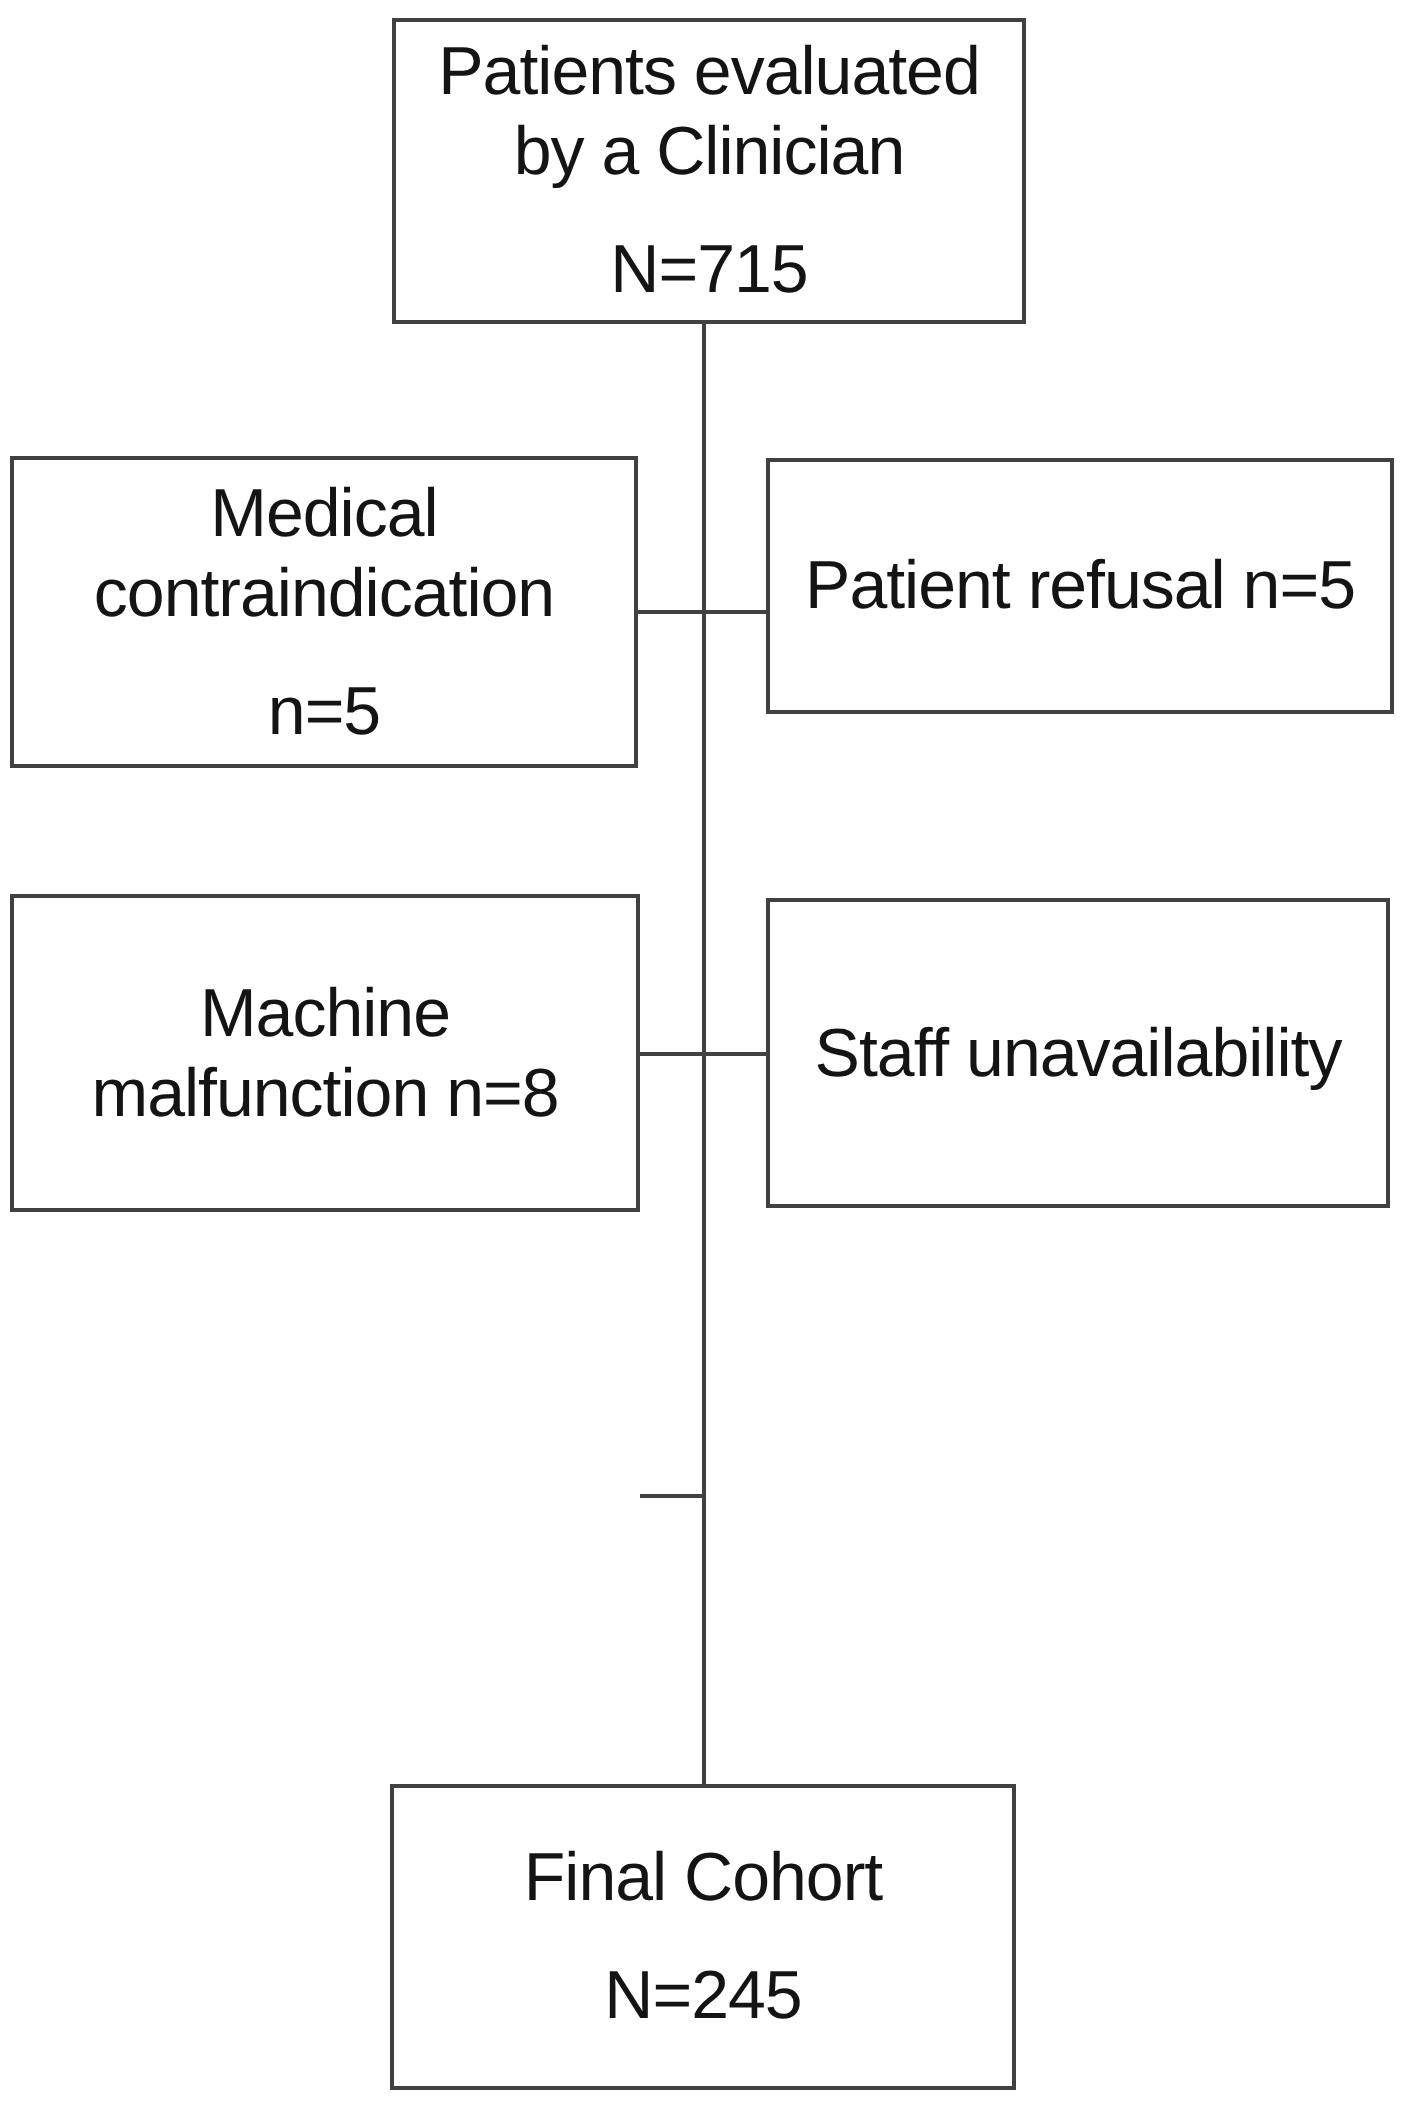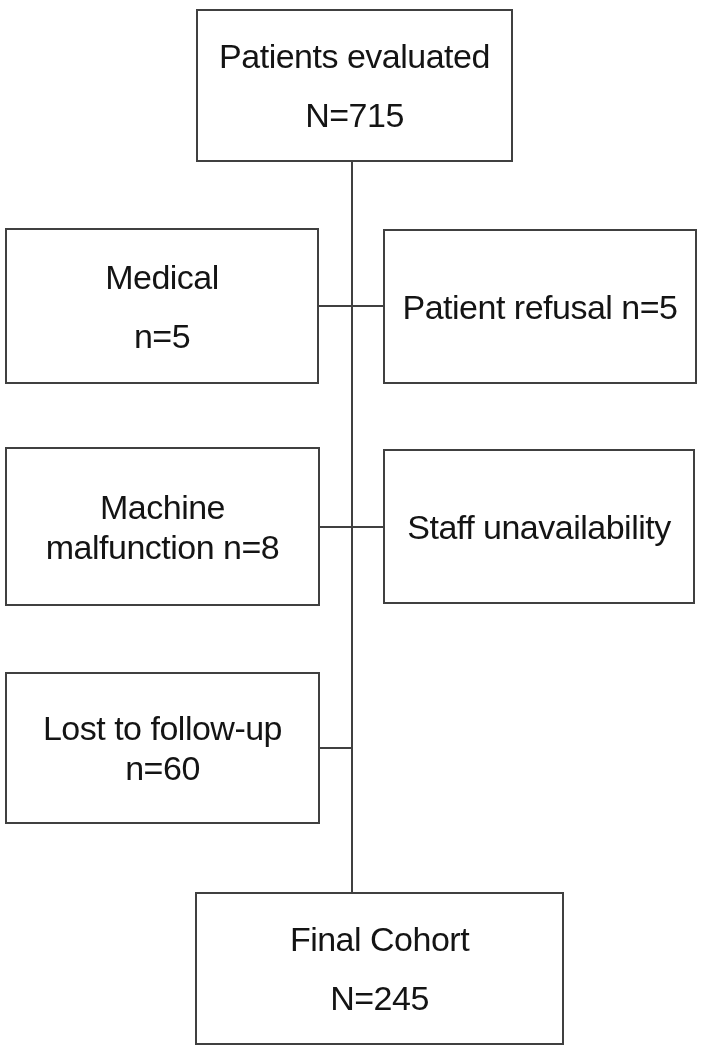--- a/index.html
+++ b/index.html
@@ -24,67 +24,65 @@
     color: #141414;
     font-size: 34px; line-height: 40px;
     letter-spacing: -0.5px;
     white-space: nowrap;
   }
   .count-gap { margin-top: 19px; }
   .connector { position: absolute; background: #404040; }
 
   #box-top    { left: 196px; top: 9px;   width: 317px; height: 153px; }
   #box-r1l    { left: 5px;   top: 228px; width: 314px; height: 156px; }
-  #box-r1r    { left: 383px; top: 229px; width: 314px; height: 155px; }
+  #box-r1r    { left: 383px; top: 229px; width: 314px; height: 128px; }
   #box-r2l    { left: 5px;   top: 447px; width: 315px; height: 159px; }
   #box-r2r    { left: 383px; top: 449px; width: 312px; height: 155px; }
   #box-r3l    { left: 5px;   top: 672px; width: 315px; height: 152px; }
-  #box-bottom { left: 195px; top: 892px; width: 369px; height: 153px; }
+  #box-bottom { left: 195px; top: 892px; width: 313px; height: 153px; }
 
   #conn-v  { left: 351px; top: 162px; width: 2px;  height: 730px; }
   #conn-h1 { left: 319px; top: 305px; width: 64px; height: 2px; }
   #conn-h2 { left: 320px; top: 526px; width: 63px; height: 2px; }
   #conn-h3 { left: 320px; top: 747px; width: 31px; height: 2px; }
 </style>
 </head>
 <body>
 
 <div class="canvas">
 
   <div class="connector" id="conn-v"></div>
   <div class="connector" id="conn-h1"></div>
   <div class="connector" id="conn-h2"></div>
   <div class="connector" id="conn-h3"></div>
 
   <div class="node" id="box-top">
     <div>Patients evaluated</div>
+    <div>by a Clinician</div>
     <div class="count-gap">N=715</div>
   </div>
 
   <div class="node" id="box-r1l">
     <div>Medical</div>
+    <div>contraindication</div>
     <div class="count-gap">n=5</div>
   </div>
 
   <div class="node" id="box-r1r">
     <div>Patient refusal n=5</div>
   </div>
 
   <div class="node" id="box-r2l">
     <div>Machine</div>
     <div>malfunction n=8</div>
   </div>
 
   <div class="node" id="box-r2r">
     <div>Staff unavailability</div>
   </div>
 
-  <div class="node" id="box-r3l">
-    <div>Lost to follow-up</div>
-    <div>n=60</div>
-  </div>
 
   <div class="node" id="box-bottom">
     <div>Final Cohort</div>
     <div class="count-gap">N=245</div>
   </div>
 
 </div>
 
 </body></html>

